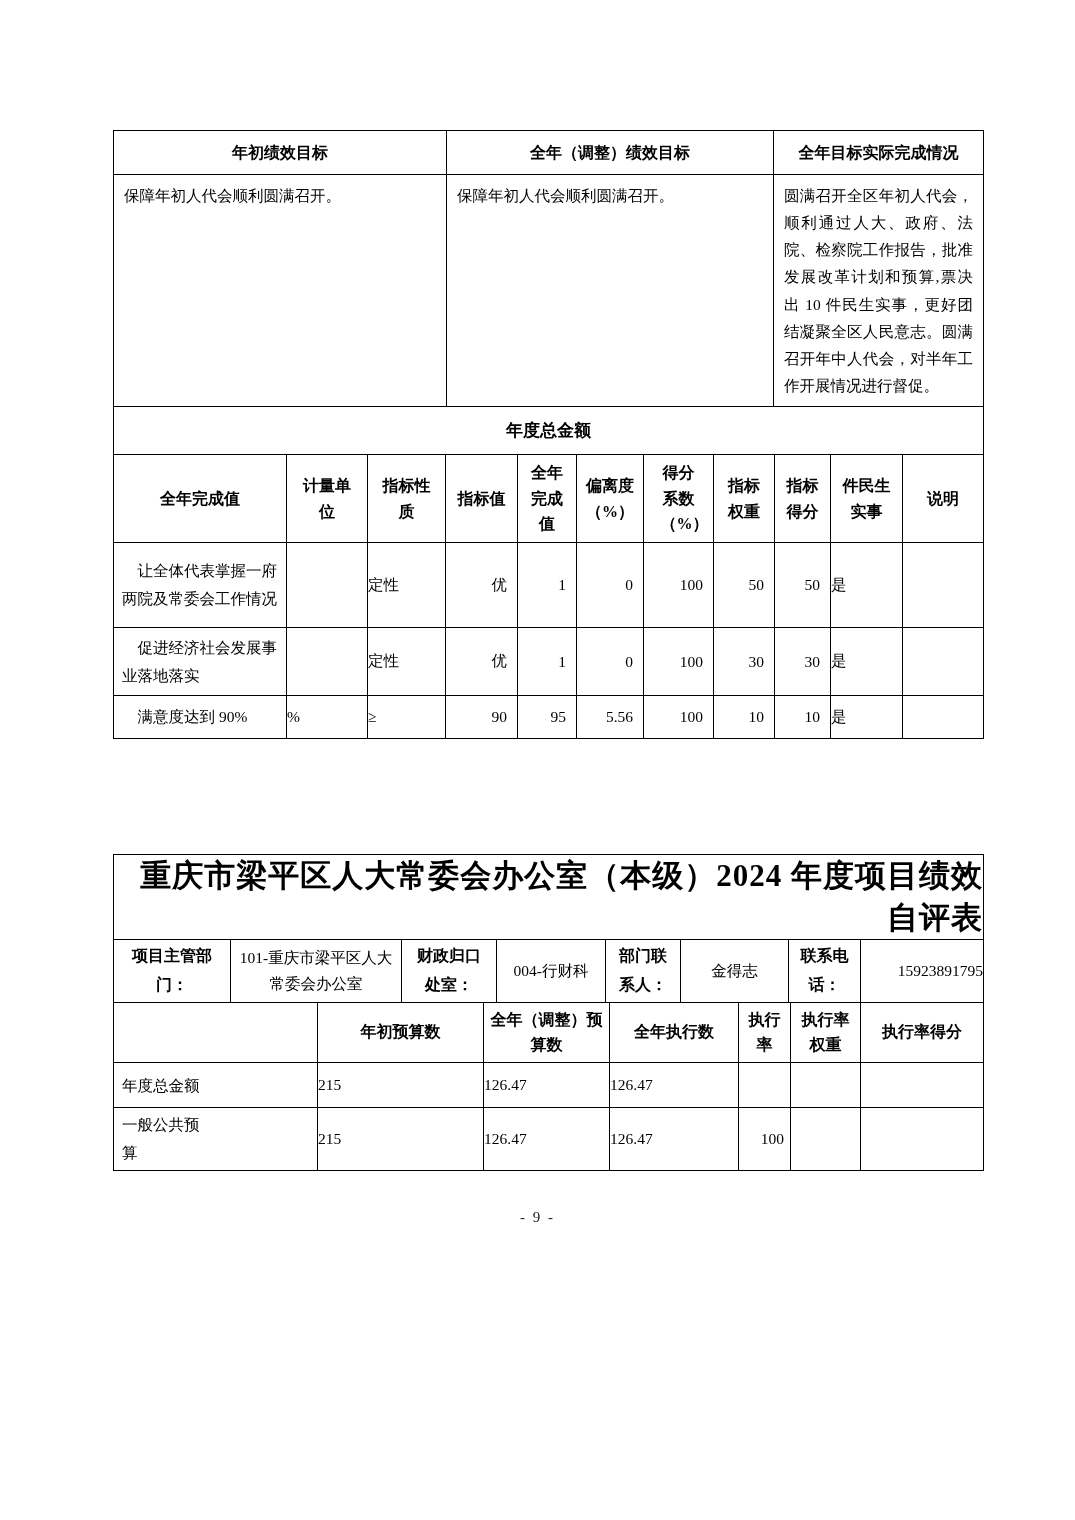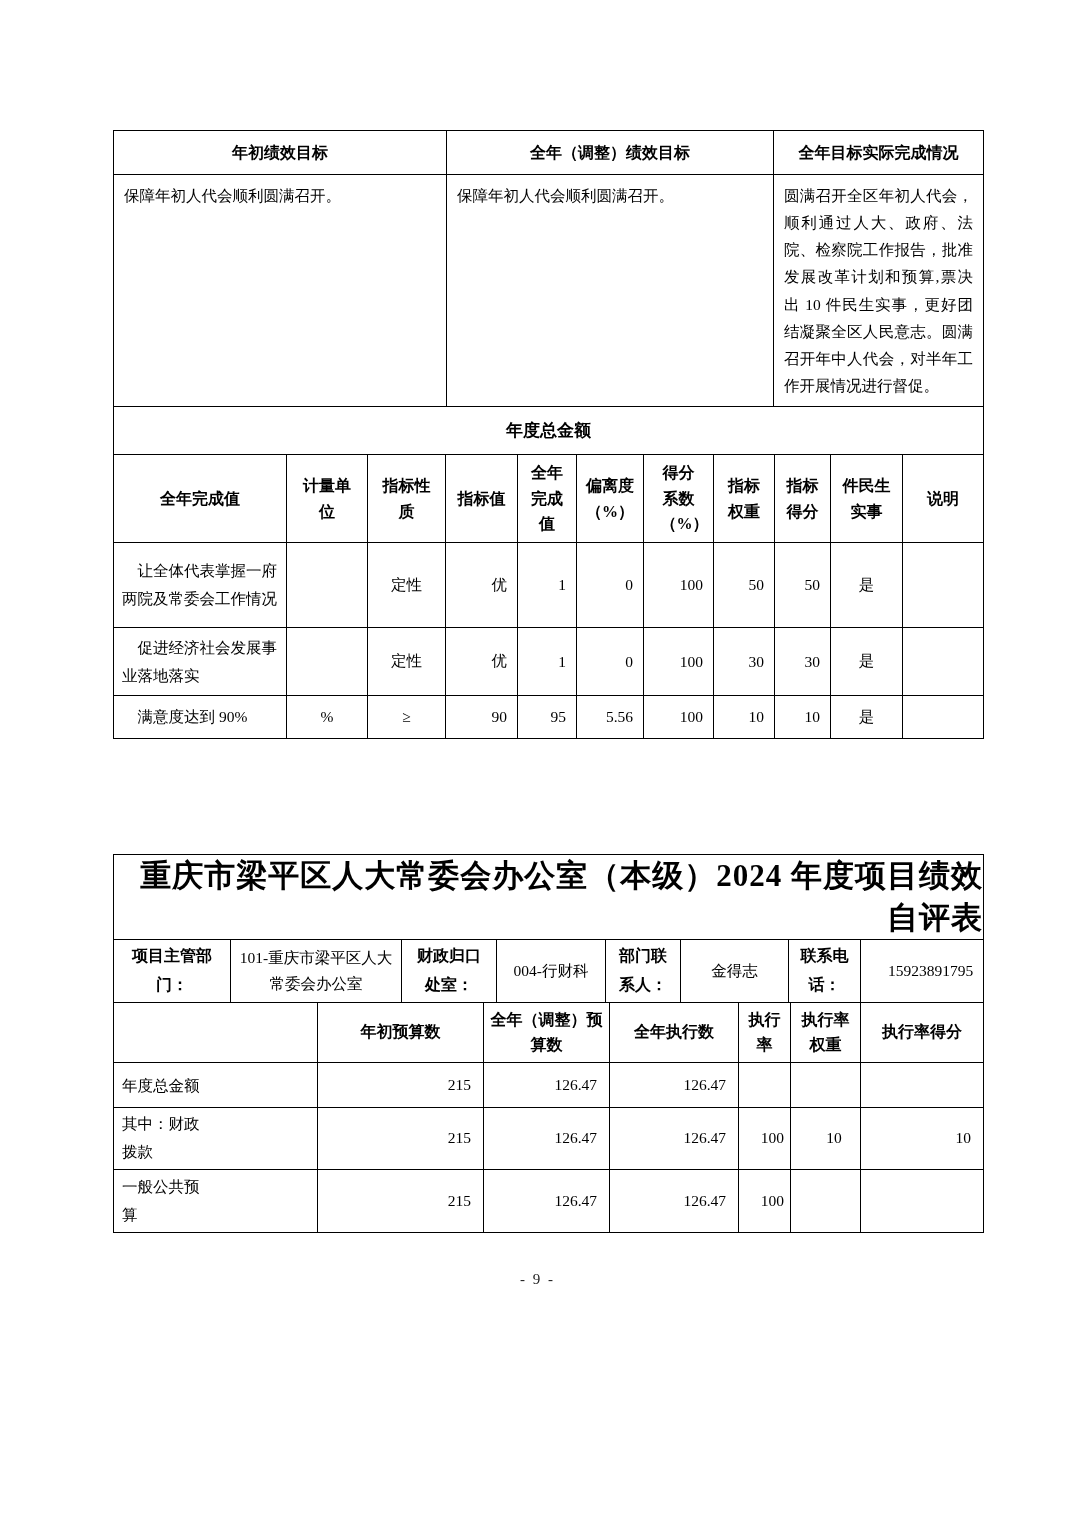--- a/index.html
+++ b/index.html
@@ -37,34 +37,34 @@
   .w36 { max-width: 36px; } .w38 { max-width: 38px; } .w50 { max-width: 50px; }
   .w54 { max-width: 54px; } .w66 { max-width: 66px; } .w88 { max-width: 88px; }
   .w92 { max-width: 92px; text-align: left; } .w120 { max-width: 120px; }
 
   
   .goal { vertical-align: top; text-align: left; padding: 7px 10px; line-height: 1.75; }
   .just { text-align: justify; }
 
   
   .iname { text-align: left; padding: 6px 8px; text-indent: 1em; line-height: 1.78; }
-  .ctr { text-align: center; }
+  .ctr { text-align: left; }
   .num { text-align: right; padding-right: 10px; }
 
   
   .title-cell {
     font-weight: bold; font-size: 31px; text-align: right; letter-spacing: 1px; font-family: Liberation Serif, serif;
   }
   .val { text-align: center; line-height: 1.7; padding: 2px; }
   .code { text-align: left; padding: 2px 8px; word-break: break-all; line-height: 1.7; }
-  .left { text-align: center; padding-left: 17px; }
+  .left { text-align: right; padding-left: 17px; }
 
   
   .flbl { text-align: left; padding-left: 8px; line-height: 1.8; }
-  .fnum { text-align: right; padding-right: 12px; }
+  .fnum { padding-right: 12px; }
   .rate { text-align: right; padding-right: 6px; }
 
   
   .rh58 td { height: 58px; } .rh44 td { height: 44px; } .rh230 td { height: 230px; }
   .rh48 td { height: 48px; } .rh88 td { height: 88px; } .rh85 td { height: 85px; }
   .rh59 td { height: 59px; } .rh43 td { height: 43px; } .rh68 td { height: 68px; }
   .rh62 td { height: 62px; } .rh56 td { height: 58px; } .rh47 td { height: 47px; }
   .rh60 td { height: 60px; } .rh45 td { height: 45px; } .rh63 td { height: 63px; }
 
   .footer {
@@ -228,29 +228,20 @@
     </tr>
     <tr class="rh45">
       <td class="flbl"><span class="w w92">年度总金额</span></td>
       <td class="fnum">215</td>
       <td class="fnum">126.47</td>
       <td class="fnum">126.47</td>
       <td class="rate"></td>
       <td class="left"></td>
       <td class="fnum"></td>
     </tr>
-    <tr class="rh62">
-      <td class="flbl"><span class="w w92">其中：财政拨款</span></td>
-      <td class="fnum">215</td>
-      <td class="fnum">126.47</td>
-      <td class="fnum">126.47</td>
-      <td class="rate">100</td>
-      <td class="left">10</td>
-      <td class="fnum">10</td>
-    </tr>
     <tr class="rh63">
       <td class="flbl"><span class="w w92">一般公共预算</span></td>
       <td class="fnum">215</td>
       <td class="fnum">126.47</td>
       <td class="fnum">126.47</td>
       <td class="rate">100</td>
       <td class="left"></td>
       <td class="fnum"></td>
     </tr>
   </tbody>

